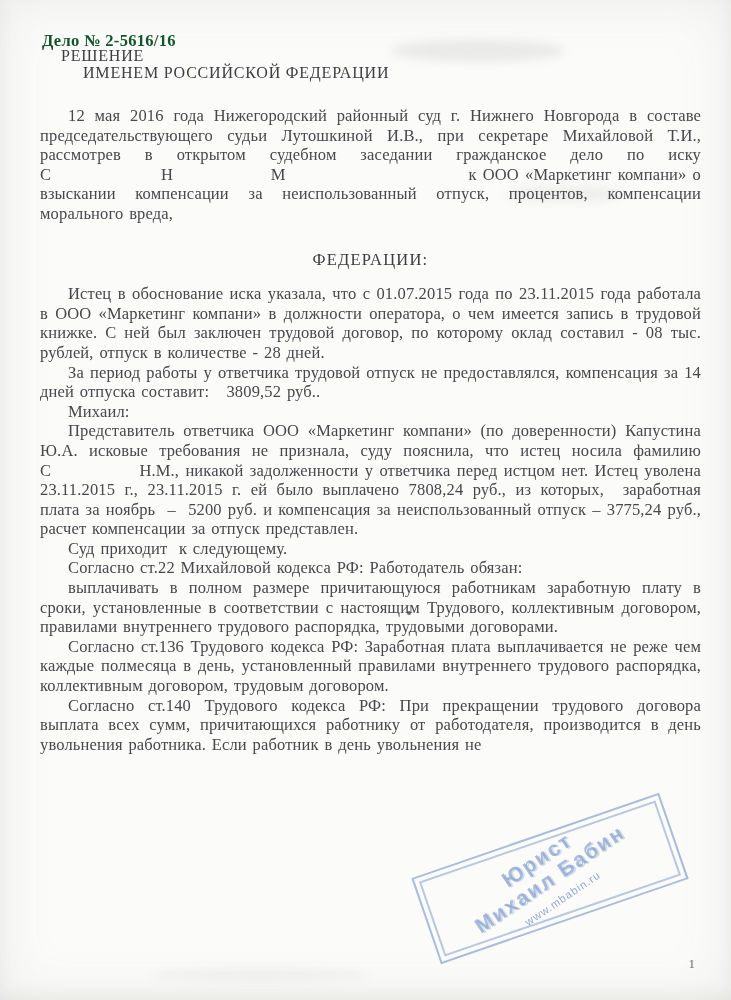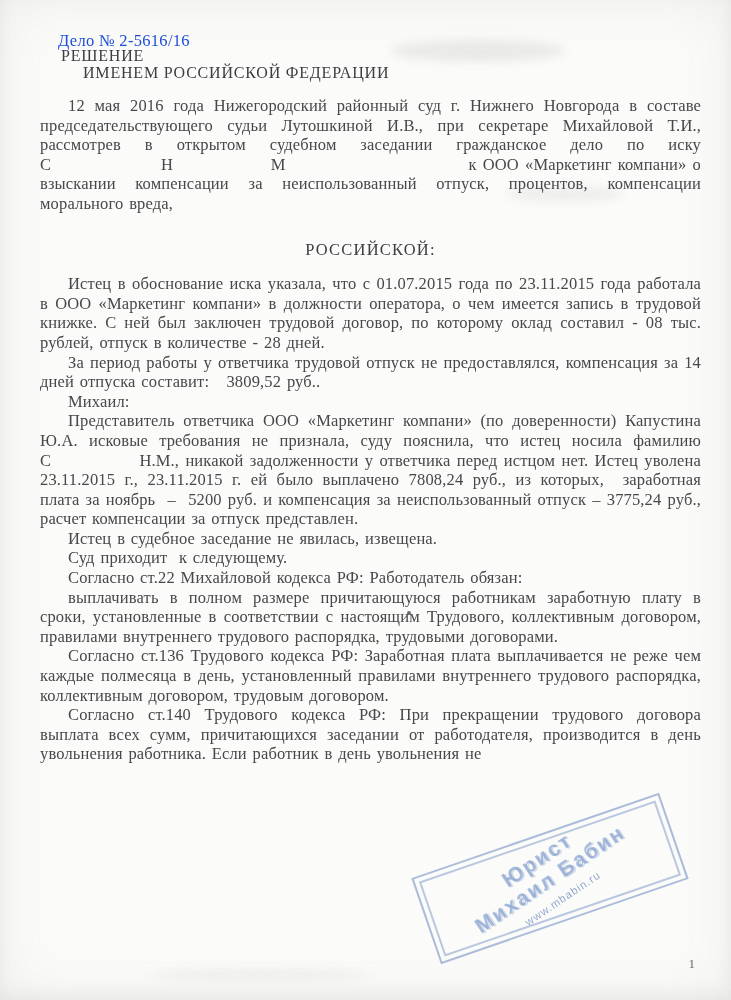--- a/index.html
+++ b/index.html
@@ -8,39 +8,40 @@
     width: 731px;
     height: 1000px;
     background: #fbfbf9;
     overflow: hidden;
     font-family: "Liberation Serif", "DejaVu Serif", serif;
     color: #47474c;
     box-shadow: inset 0 0 55px rgba(110,110,105,0.10), inset 0 -6px 14px rgba(110,110,105,0.08);
   }
   .case-number {
     position: absolute;
-    left: 58px; top: 31px;
+    left: 42px; top: 31px;
     font-size: 16.5px;
-    color: #1d4ed8;
+    color: #14532d;
     letter-spacing: 0.3px;
+    font-weight: bold;
   }
   .title-block {
     position: absolute;
     top: 47px; left: 40px; width: 661px;
     text-align: left;
     font-size: 16px;
     line-height: 17px;
     color: #3d3d43;
     letter-spacing: 0.8px;
   }
   .title-line1 { transform: translateX(21px); }
   .title-line2 { transform: translateX(43px); }
   .doc-body {
     position: absolute;
-    top: 96px; left: 40px; width: 661px;
+    top: 106px; left: 40px; width: 661px;
     font-size: 16.5px;
     line-height: 19.6px;
     word-spacing: 1.5px;
     letter-spacing: 0.15px;
   }
   .para { margin: 0; text-align: justify; text-indent: 28px; }
   .para.heading {
     text-align: center;
     text-indent: 0;
     margin: 26px 0 15px 0;
@@ -103,31 +104,30 @@
 
   <div class="case-number">Дело № 2-5616/16</div>
 
   <div class="title-block">
     <div class="title-line1">РЕШЕНИЕ</div>
     <div class="title-line2">ИМЕНЕМ РОССИЙСКОЙ ФЕДЕРАЦИИ</div>
   </div>
 
   <div class="doc-body" id="paragraphs">
       <p class="para body">12 мая 2016 года Нижегородский районный суд г. Нижнего Новгорода в составе председательствующего судьи Лутошкиной И.В., при секретаре Михайловой Т.И., рассмотрев в открытом судебном заседании гражданское дело по иску С&nbsp;&nbsp;&nbsp;&nbsp;&nbsp;&nbsp;&nbsp;&nbsp;&nbsp;&nbsp;&nbsp;&nbsp;&nbsp;&nbsp;&nbsp;&nbsp;&nbsp;&nbsp;Н&nbsp;&nbsp;&nbsp;&nbsp;&nbsp;&nbsp;&nbsp;&nbsp;&nbsp;&nbsp;&nbsp;&nbsp;&nbsp;&nbsp;&nbsp;&nbsp;М&nbsp;&nbsp;&nbsp;&nbsp;&nbsp;&nbsp;&nbsp;&nbsp;&nbsp;&nbsp;&nbsp;&nbsp;&nbsp;&nbsp;&nbsp;&nbsp;&nbsp;&nbsp;&nbsp;&nbsp;&nbsp;&nbsp;&nbsp;&nbsp;&nbsp;&nbsp;&nbsp;&nbsp;&nbsp;&nbsp;к ООО «Маркетинг компани» о взыскании компенсации за неиспользованный отпуск, процентов, компенсации морального вреда,</p>
-      <p class="para heading">РОССИЙСКОЙ:</p>
+      <p class="para heading">ФЕДЕРАЦИИ:</p>
       <p class="para body">Истец в обоснование иска указала, что с 01.07.2015 года по 23.11.2015 года работала в ООО «Маркетинг компани» в должности оператора, о чем имеется запись в трудовой книжке. С ней был заключен трудовой договор, по которому оклад составил - 08 тыс. рублей, отпуск в количестве - 28 дней.</p>
       <p class="para body">За период работы у ответчика трудовой отпуск не предоставлялся, компенсация за 14 дней отпуска составит:&nbsp;&nbsp;&nbsp;3809,52 руб..</p>
       <p class="para body">Михаил:</p>
       <p class="para body">Представитель ответчика ООО «Маркетинг компани» (по доверенности) Капустина Ю.А. исковые требования не признала, суду пояснила, что истец носила фамилию С&nbsp;&nbsp;&nbsp;&nbsp;&nbsp;&nbsp;&nbsp;&nbsp;&nbsp;&nbsp;&nbsp;&nbsp;&nbsp;&nbsp;Н.М., никакой задолженности у ответчика перед истцом нет. Истец уволена 23.11.2015 г., 23.11.2015 г. ей было выплачено 7808,24 руб., из которых,&nbsp;&nbsp;заработная плата за ноябрь&nbsp;&nbsp;–&nbsp;&nbsp;5200 руб. и компенсация за неиспользованный отпуск – 3775,24 руб., расчет компенсации за отпуск представлен.</p>
-      <p class="para body">Истец в судебное заседание не явилась, извещена.</p>
       <p class="para body">Суд приходит&nbsp; к следующему.</p>
       <p class="para body">Согласно ст.22 Михайловой кодекса РФ: Работодатель обязан:</p>
       <p class="para body">выплачивать в полном размере причитающуюся работникам заработную плату в сроки, установленные в соответствии с настоящим Трудового, коллективным договором, правилами внутреннего трудового распорядка, трудовыми договорами.</p>
       <p class="para body">Согласно ст.136 Трудового кодекса РФ: Заработная плата выплачивается не реже чем каждые полмесяца в день, установленный правилами внутреннего трудового распорядка, коллективным договором, трудовым договором.</p>
-      <p class="para body">Согласно ст.140 Трудового кодекса РФ: При прекращении трудового договора выплата всех сумм, причитающихся заседании от работодателя, производится в день увольнения работника. Если работник в день увольнения не</p>
+      <p class="para body">Согласно ст.140 Трудового кодекса РФ: При прекращении трудового договора выплата всех сумм, причитающихся работнику от работодателя, производится в день увольнения работника. Если работник в день увольнения не</p>
     </div>
 
   <div class="dot-artifact"></div>
 
   <div class="stamp">
     <div class="stamp-inner">
       <div class="stamp-line">Юрист</div>
       <div class="stamp-line">Михаил Бабин</div>
       <div class="stamp-url">www.mbabin.ru</div>
     </div>

